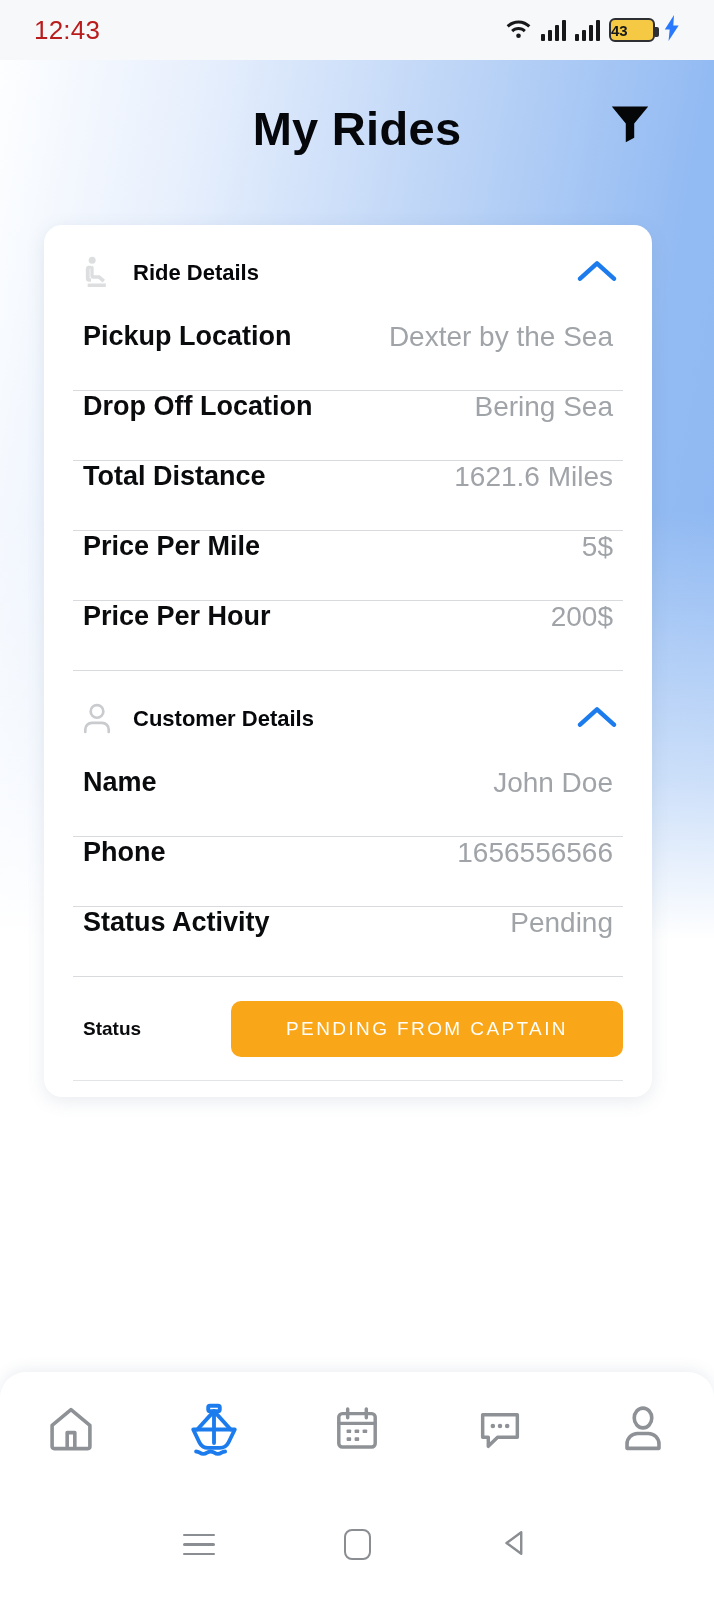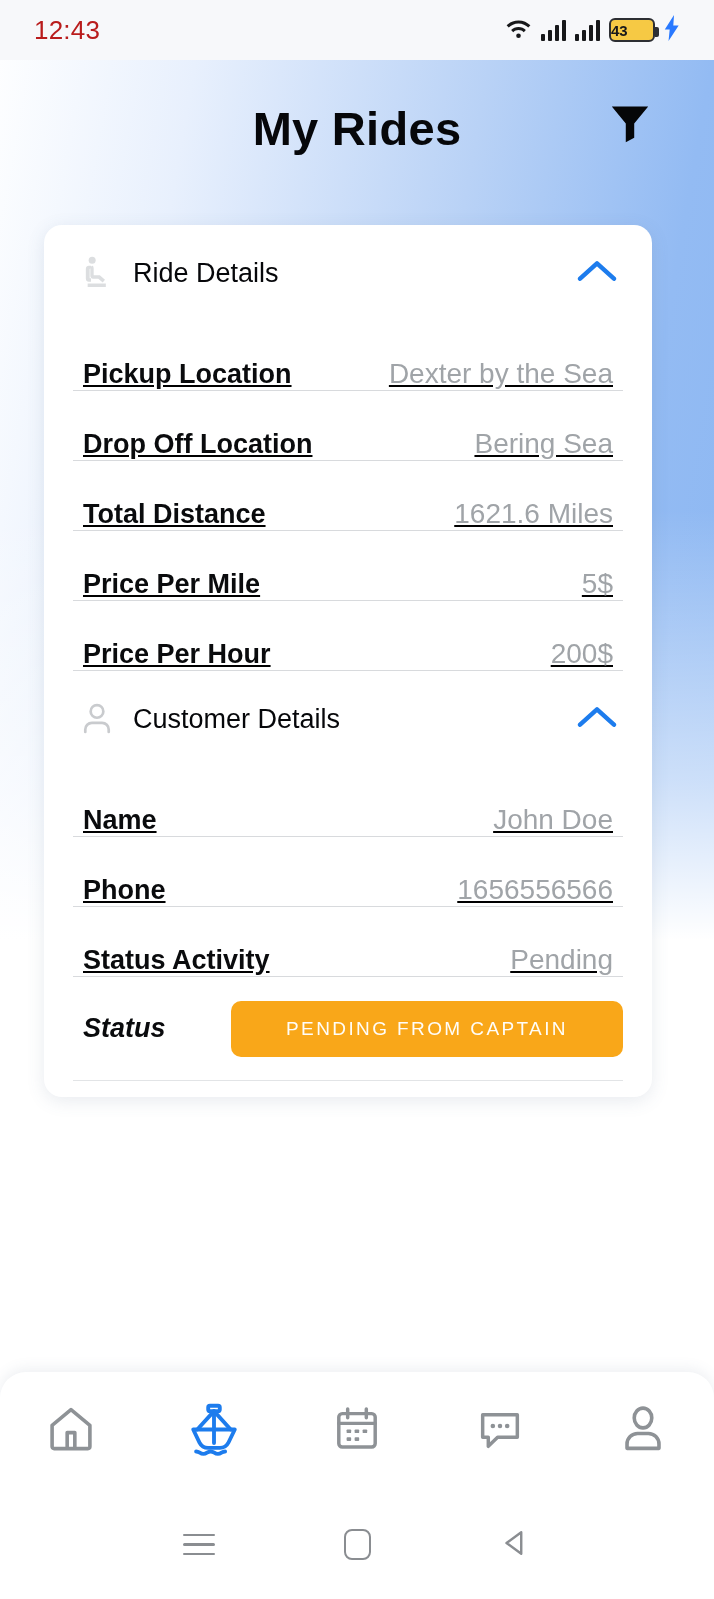--- a/index.html
+++ b/index.html
@@ -70,39 +70,39 @@
   }
 
   .section-head{
     display:flex; align-items:center; height:96px; position:relative;
   }
   .section-head .sec-icon{
     width:44px; height:44px; display:flex; align-items:center; justify-content:center;
     margin-left:2px; flex:0 0 auto;
   }
   .section-head .sec-title{
-    font-size:27px; font-weight:400; color:#06070a; margin-left:14px;
+    font-size:22px; font-weight:700; color:#06070a; margin-left:14px;
   }
   .collapse-btn{
     position:absolute; right:2px; top:50%; transform:translateY(-50%);
     width:48px; height:44px; display:flex; align-items:center; justify-content:center;
   }
 
   .detail-row{
-    height:70px; display:flex; align-items:flex-end; justify-content:space-between;
-    border-bottom:1.6px solid #d8dadd; padding:0 10px 0 10px;text-decoration:underline;
+    height:70px; display:flex; align-items:flex-start; justify-content:space-between;
+    border-bottom:1.6px solid #d8dadd; padding:0 10px 0 10px;
   }
   .detail-row .row-label{ font-size:27px; font-weight:700; color:#0a0b0d; }
   .detail-row .row-value{ font-size:28px; font-weight:400; color:#a0a4a8; }
 
   .status-row{
     height:104px; display:flex; align-items:center; justify-content:space-between;
     border-bottom:1.6px solid #e2e4e6; padding:0 0 0 10px;
   }
-  .status-row .row-label{ font-size:27px; font-weight:700; color:#0a0b0d;font-style:italic; }
+  .status-row .row-label{ font-size:19px; font-weight:700; color:#0a0b0d; }
   #status-pill{
     width:392px; height:56px; border-radius:10px; background:#f9a719;
     display:flex; align-items:center; justify-content:center;
     color:#fffdf8; font-size:19px; font-weight:400; letter-spacing:2.4px;
   }
   .card-tail{ height:16px; }
 
   
   #bottom-nav{
     position:absolute; left:0; bottom:109px; width:714px; height:118px; z-index:6;

